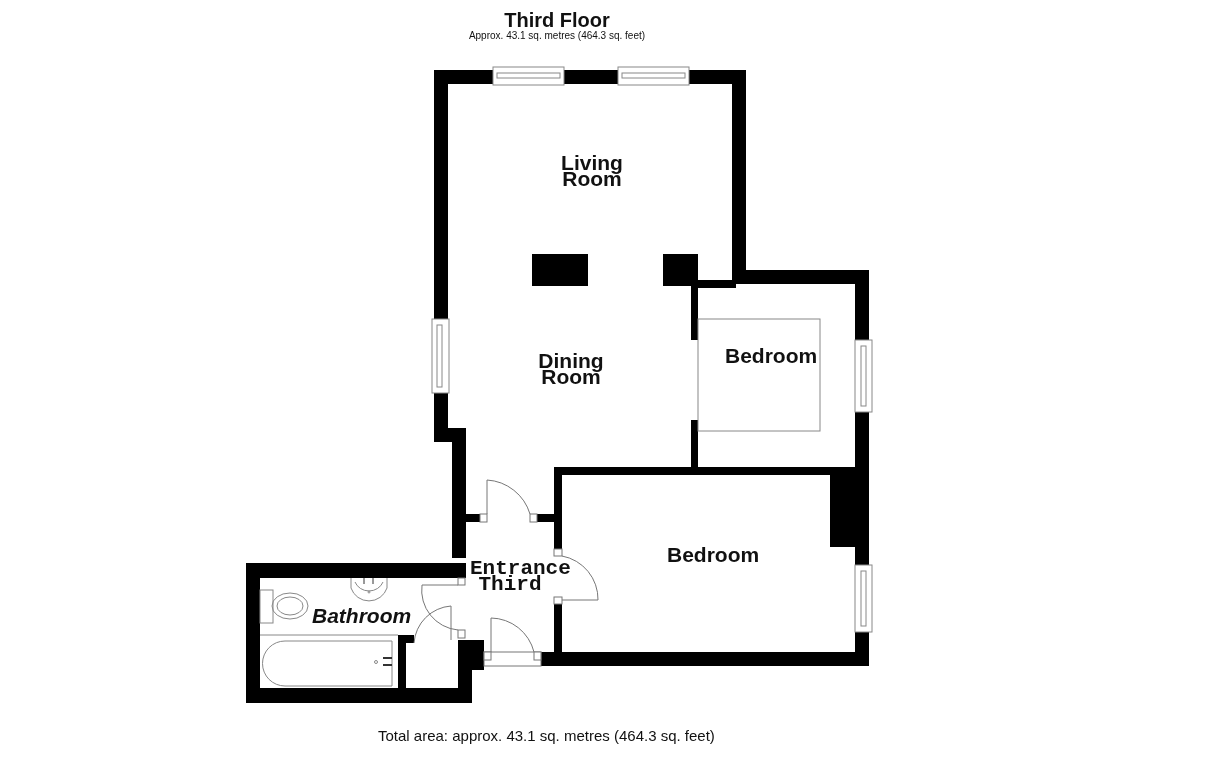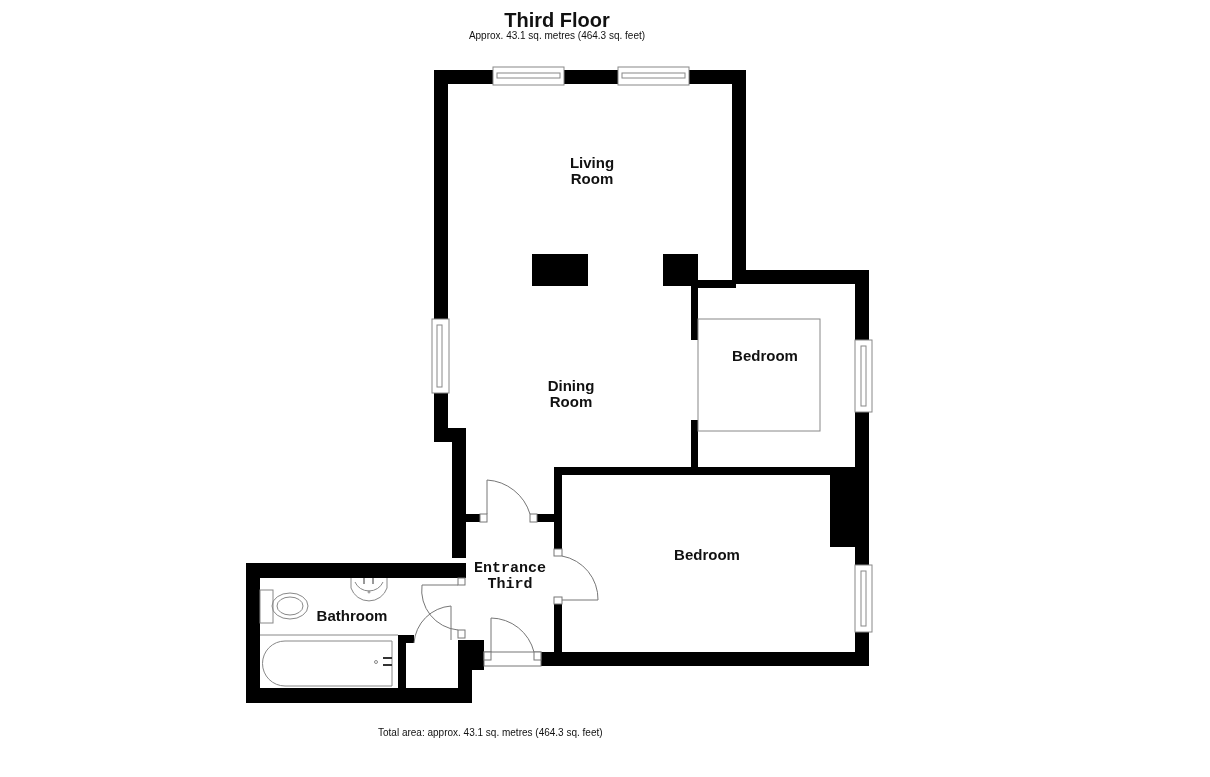--- a/index.html
+++ b/index.html
@@ -1,21 +1,21 @@
 <!DOCTYPE html>
 <html><head>
   <meta charset="utf-8">
   <style>
     html, body { margin: 0; padding: 0; background: #ffffff; }
     body { width: 1210px; height: 777px; position: relative; overflow: hidden; font-family: "Liberation Sans", sans-serif; }
     .title { position: absolute; left: 0; width: 1114px; top: 9px; text-align: center; font-weight: bold; font-size: 20px; color: #111; }
     .subtitle { position: absolute; left: 0; width: 1114px; top: 30px; text-align: center; font-size: 10px; color: #111; }
-    .footer { position: absolute; left: 378px; top: 727px; font-size: 10px; color: #111; }
+    .footer { position: absolute; left: 378px; top: 727px; font-size: 15px; color: #111; }
     svg.plan { position: absolute; left: 0; top: 0; }
-    .room-label { position: absolute; font-weight: bold; font-size: 15px; color: #111; text-align: center; line-height: 16px; }
+    .room-label { position: absolute; font-weight: bold; font-size: 21px; color: #111; text-align: center; line-height: 16px; }
     .room-label span { display: block; }
   </style>
 </head>
 <body>
 
 <div class="title">Third Floor</div>
 <div class="subtitle">Approx. 43.1 sq. metres (464.3 sq. feet)</div>
 
 <svg class="plan" width="1210" height="777" viewBox="0 0 1210 777">
 
@@ -141,31 +141,31 @@
       <line x1="383" y1="658" x2="392" y2="658" stroke="#333" stroke-width="2"></line>
       <line x1="383" y1="665" x2="392" y2="665" stroke="#333" stroke-width="2"></line>
     </g>
   </g>
 </svg>
 
 <div class="room-label" style="left:552px; top:155px; width:80px;">
   <span>Living</span>
   <span>Room</span>
 </div>
-<div class="room-label" style="left:531px; top:353px; width:80px;margin-top:25px;">
+<div class="room-label" style="left:531px; top:353px; width:80px;">
   <span>Dining</span>
   <span>Room</span>
 </div>
 <div class="room-label" style="left:725px; top:348px; width:80px;">
   <span>Bedroom</span>
 </div>
 <div class="room-label" style="left:667px; top:547px; width:80px;">
   <span>Bedroom</span>
 </div>
 <div class="room-label" style="left:470px; top:561px; width:80px;font-family:Liberation Mono, monospace;">
   <span>Entrance</span>
   <span>Third</span>
 </div>
-<div class="room-label" style="left:312px; top:608px; width:80px;">
+<div class="room-label" style="left:312px; top:608px; width:80px;font-style:italic;">
   <span>Bathroom</span>
 </div>
 
 <div class="footer">Total area: approx. 43.1 sq. metres (464.3 sq. feet)</div>
 
 </body></html>

